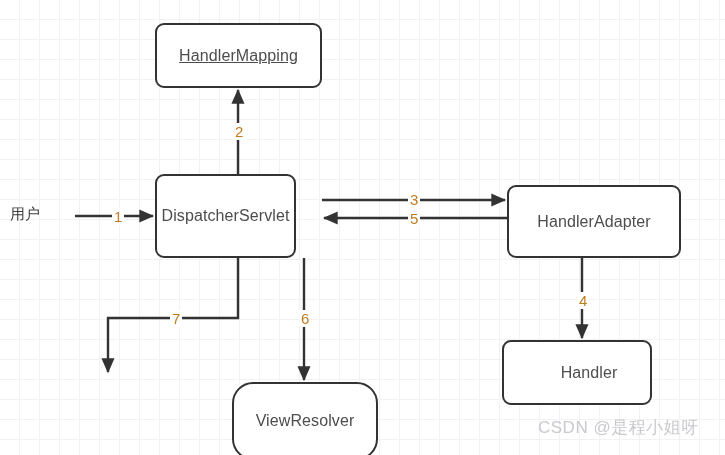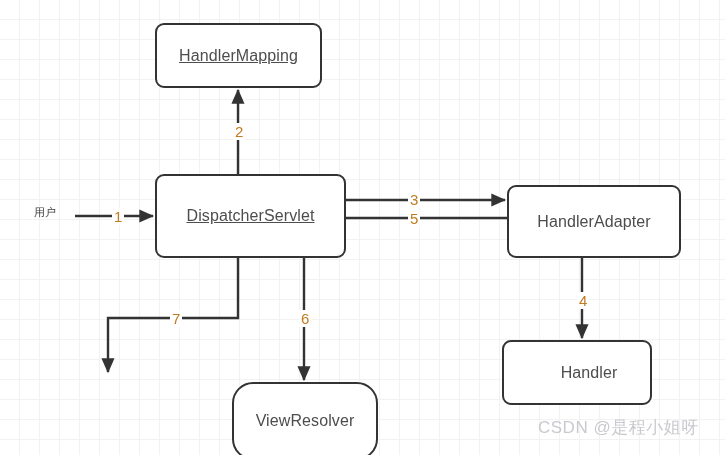--- a/index.html
+++ b/index.html
@@ -49,24 +49,23 @@
     color: #c07a1f;
     font-size: 15px;
     line-height: 15px;
     padding: 1px 2px;
     z-index: 3;
     text-align: center;
   }
   .actor-label {
     position: absolute;
     color: #3d3d3d;
-    font-size: 11px;
+    font-size: 15px;
     z-index: 3;
     white-space: nowrap;
-    margin-left: 24px;
   }
   .watermark {
     position: absolute;
     color: #c9c9cf;
     font-size: 17px;
     white-space: nowrap;
     z-index: 4;
     letter-spacing: 0.5px;
   }
 </style>
@@ -94,21 +93,21 @@
 
     <path d="M 304 258 L 304 380" fill="none" stroke="#333333" stroke-width="2.4" marker-end="url(#arrow)"></path>
 
     <path d="M 238 258 L 238 318 L 108 318 L 108 372" fill="none" stroke="#333333" stroke-width="2.4" stroke-linejoin="miter" marker-end="url(#arrow)"></path>
   </svg>
 
   <div class="node" style="left:155px; top:23px; width:167px; height:65px;text-decoration:underline;">
     <span>HandlerMapping</span>
   </div>
 
-  <div class="node" style="left:155px; top:174px; width:191px; height:84px;text-decoration:underline;">
+  <div class="node" style="left:155px; top:174px; width:141px; height:84px;">
     <span>DispatcherServlet</span>
   </div>
 
   <div class="node" style="left:507px; top:185px; width:174px; height:73px;">
     <span>HandlerAdapter</span>
   </div>
 
   <div class="node" style="left:502px; top:340px; width:150px; height:65px;padding-left:24px;">
     <span>Handler</span>
   </div>

